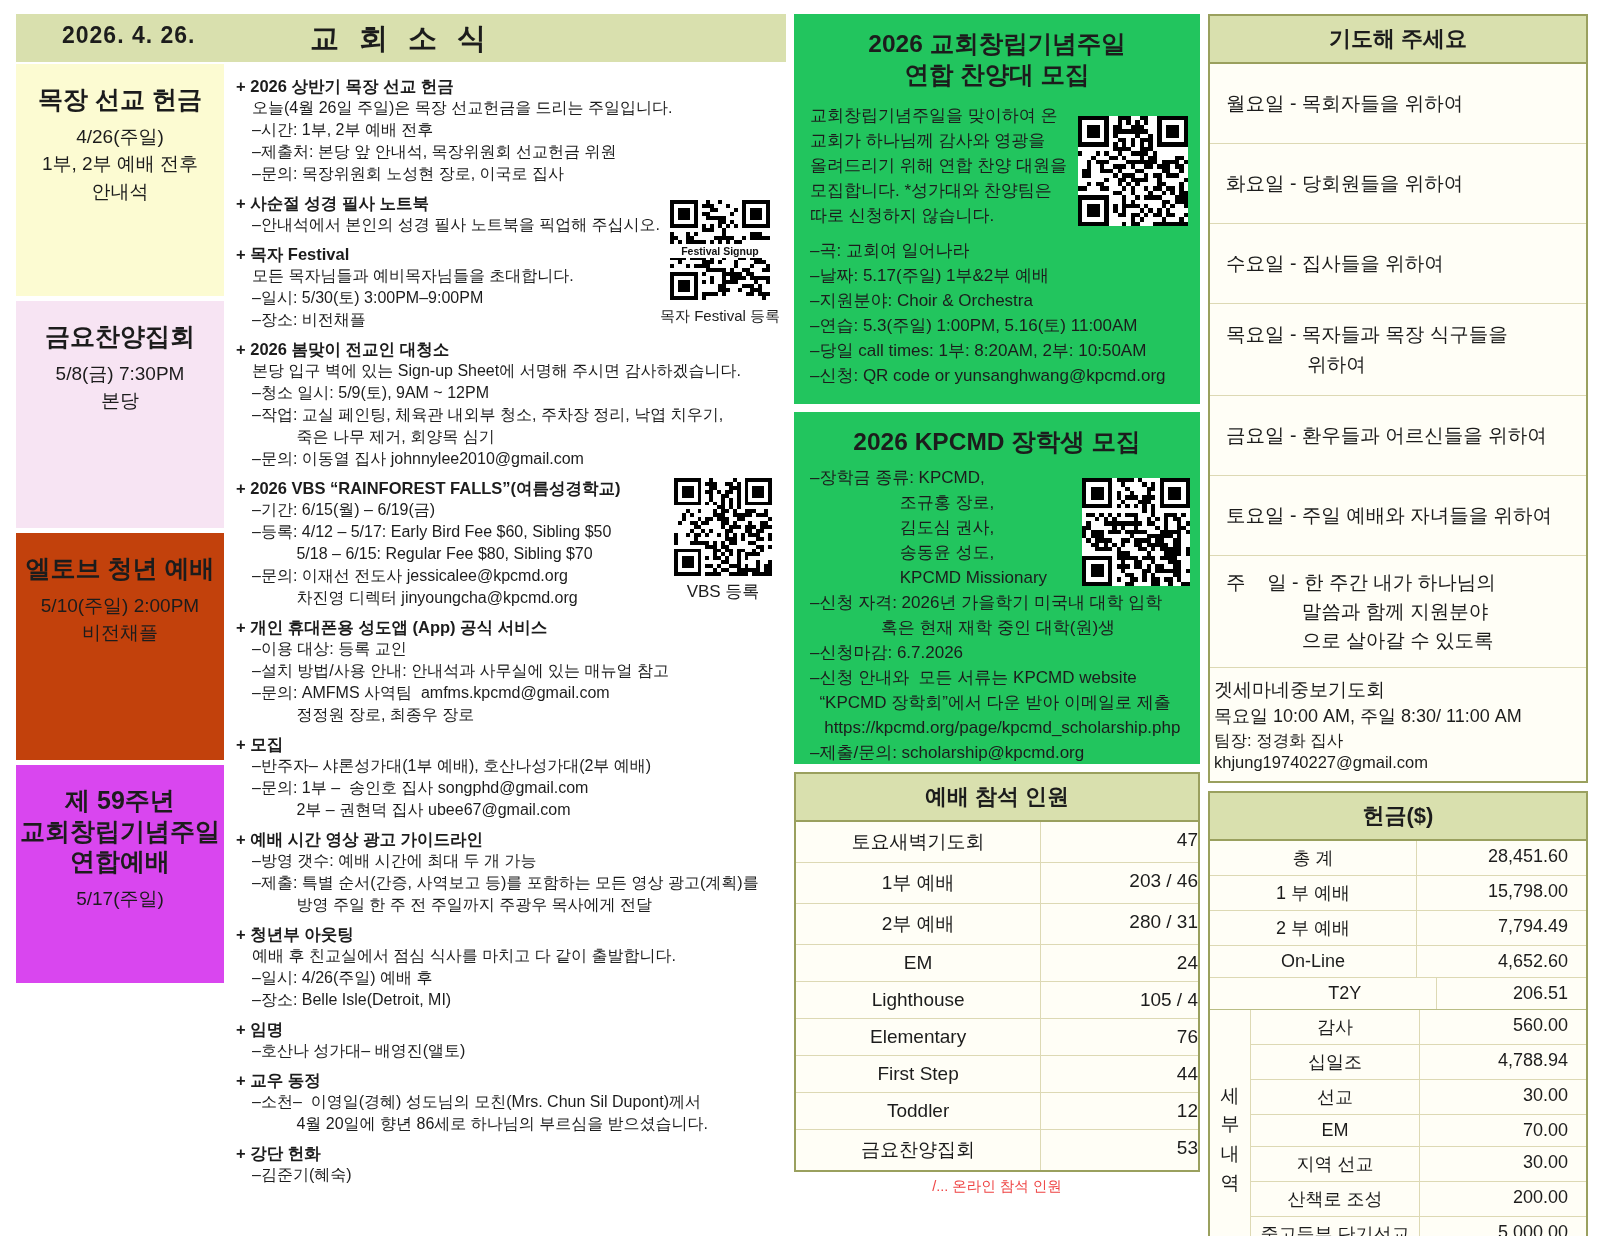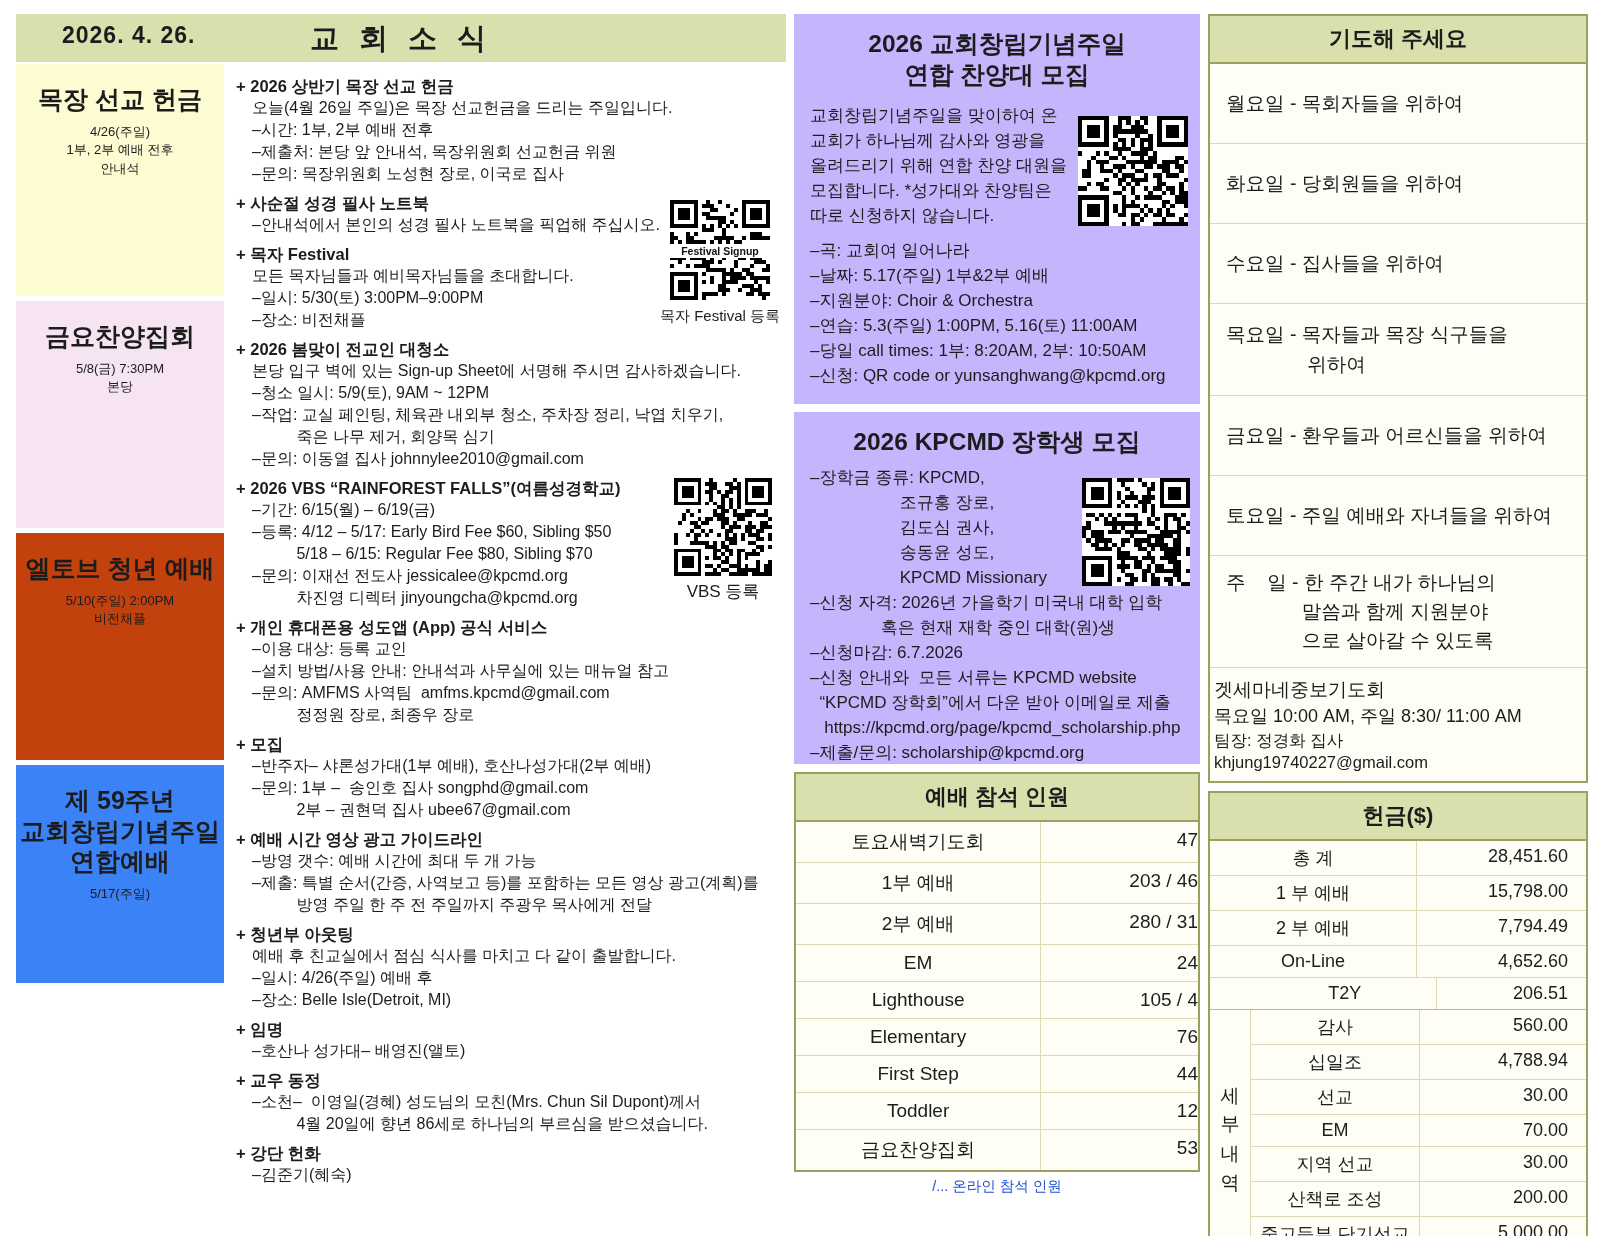--- a/index.html
+++ b/index.html
@@ -11,47 +11,47 @@
   }
   
   .left-wrap{width:770px;flex:0 0 770px;display:flex;flex-direction:column;}
   .top-header{position:relative;height:48px;background:#d9e0ae;flex:0 0 48px;}
   .top-header .date{position:absolute;left:46px;top:8px;font-size:23px;font-weight:bold;letter-spacing:1px;}
   .top-header .title{position:absolute;left:0;right:0;top:5px;text-align:center;font-size:29px;font-weight:bold;letter-spacing:6px;}
   .below-header{display:flex;flex:1;margin-top:2px;}
   .sidebar{width:208px;flex:0 0 208px;display:flex;flex-direction:column;}
   .side-section{margin-bottom:5px;text-align:center;padding-top:20px;box-sizing:border-box;}
   .side-section h2{margin:0 0 8px 0;font-size:25px;font-weight:bold;white-space:pre-line;line-height:1.22;}
-  .side-line{font-size:13px;line-height:1.45;}
+  .side-line{font-size:19px;line-height:1.45;}
   .side-line.bold{font-weight:bold;font-size:18px;margin-top:6px;}
   .announcements{position:relative;flex:1;padding:4px 0 0 12px;box-sizing:border-box;}
   .ann{margin-top:7px;}
   .ann .ann-title{font-size:16.5px;font-weight:bold;line-height:22px;}
   .ann .ann-line{font-size:16px;line-height:22px;white-space:pre-wrap;padding-left:16px;}
   .qr-block{position:absolute;text-align:center;}
   .qr-wrap{position:relative;display:inline-block;line-height:0;}
   .qr-overlay{position:absolute;left:-4px;right:-4px;top:44%;background:#fff;
     font-size:10.5px;font-weight:bold;line-height:14px;color:#111;letter-spacing:0;}
   .qr-caption{font-size:15px;line-height:20px;margin-top:2px;white-space:nowrap;}
   
   .col-c{width:406px;flex:0 0 406px;display:flex;flex-direction:column;}
-  .bluebox{background:#c4b5fd;position:relative;box-sizing:border-box;padding:14px 16px;}
+  .bluebox{background:#22c55e;position:relative;box-sizing:border-box;padding:14px 16px;}
   .bluebox .bb-title{text-align:center;font-size:24.5px;font-weight:bold;line-height:1.28;}
   .bb-par{margin-top:12px;}
   .bb-par .bb-line{font-size:17px;line-height:25px;white-space:pre-wrap;}
   .bb-list{margin-top:10px;}
   .bb-list .bb-line{font-size:17px;line-height:25px;white-space:pre-wrap;}
   .tablebox{border:2px solid #9aa05e;background:#fffef6;}
   .tbl-header{background:#d9e0ae;text-align:center;font-size:22px;font-weight:bold;
     padding:8px 0;border-bottom:2px solid #9aa05e;}
   .att-row{display:flex;border-bottom:1px solid #ddd9b4;}
   .att-row:last-child{border-bottom:none;}
   .att-label{width:61%;text-align:center;font-size:19px;padding:7px 0;box-sizing:border-box;border-right:1px solid #ddd9b4;}
   .att-value{flex:1;text-align:right;font-size:19px;padding:7px 0;}
-  .footnote{text-align:center;font-size:14.5px;margin-top:5px;color:#1d4ed8;}
+  .footnote{text-align:center;font-size:14.5px;margin-top:5px;color:#ef4444;}
   
   .col-d{flex:1;display:flex;flex-direction:column;}
   .prayer-row{border-bottom:1px solid #ddd9b4;display:flex;align-items:center;
     padding:0 0 0 16px;box-sizing:border-box;}
   .prayer-row .pr-text{font-size:19.5px;line-height:1.5;white-space:pre-wrap;}
   .prayer-footer{text-align:left;padding:8px 4px;}
   .pf-line1{font-size:19px;line-height:28px;}
   .pf-line2{font-size:18px;line-height:25px;}
   .pf-line3{font-size:16.5px;line-height:22px;}
   .pf-line4{font-size:16.5px;line-height:22px;}
@@ -91,21 +91,21 @@
           <div class="side-section" style="background: rgb(247, 228, 243); height: 227px;">
             <h2>금요찬양집회</h2>
             <div class="side-line">5/8(금) 7:30PM</div>
             <div class="side-line">본당</div>
           </div>
           <div class="side-section" style="background: #c2410c; height: 227px;">
             <h2>엘토브 청년 예배</h2>
             <div class="side-line">5/10(주일) 2:00PM</div>
             <div class="side-line">비전채플</div>
           </div>
-          <div class="side-section" style="background: #3b82f6; height: 218px;">
+          <div class="side-section" style="background: #d946ef; height: 218px;">
             <h2>제 59주년
 교회창립기념주일
 연합예배</h2>
             <div class="side-line">5/17(주일)</div>
           </div>
         </div>
       <div class="announcements" id="announcements">
 
         <div class="qr-block" style="right:6px;top:136px;">
           <span class="qr-wrap">

